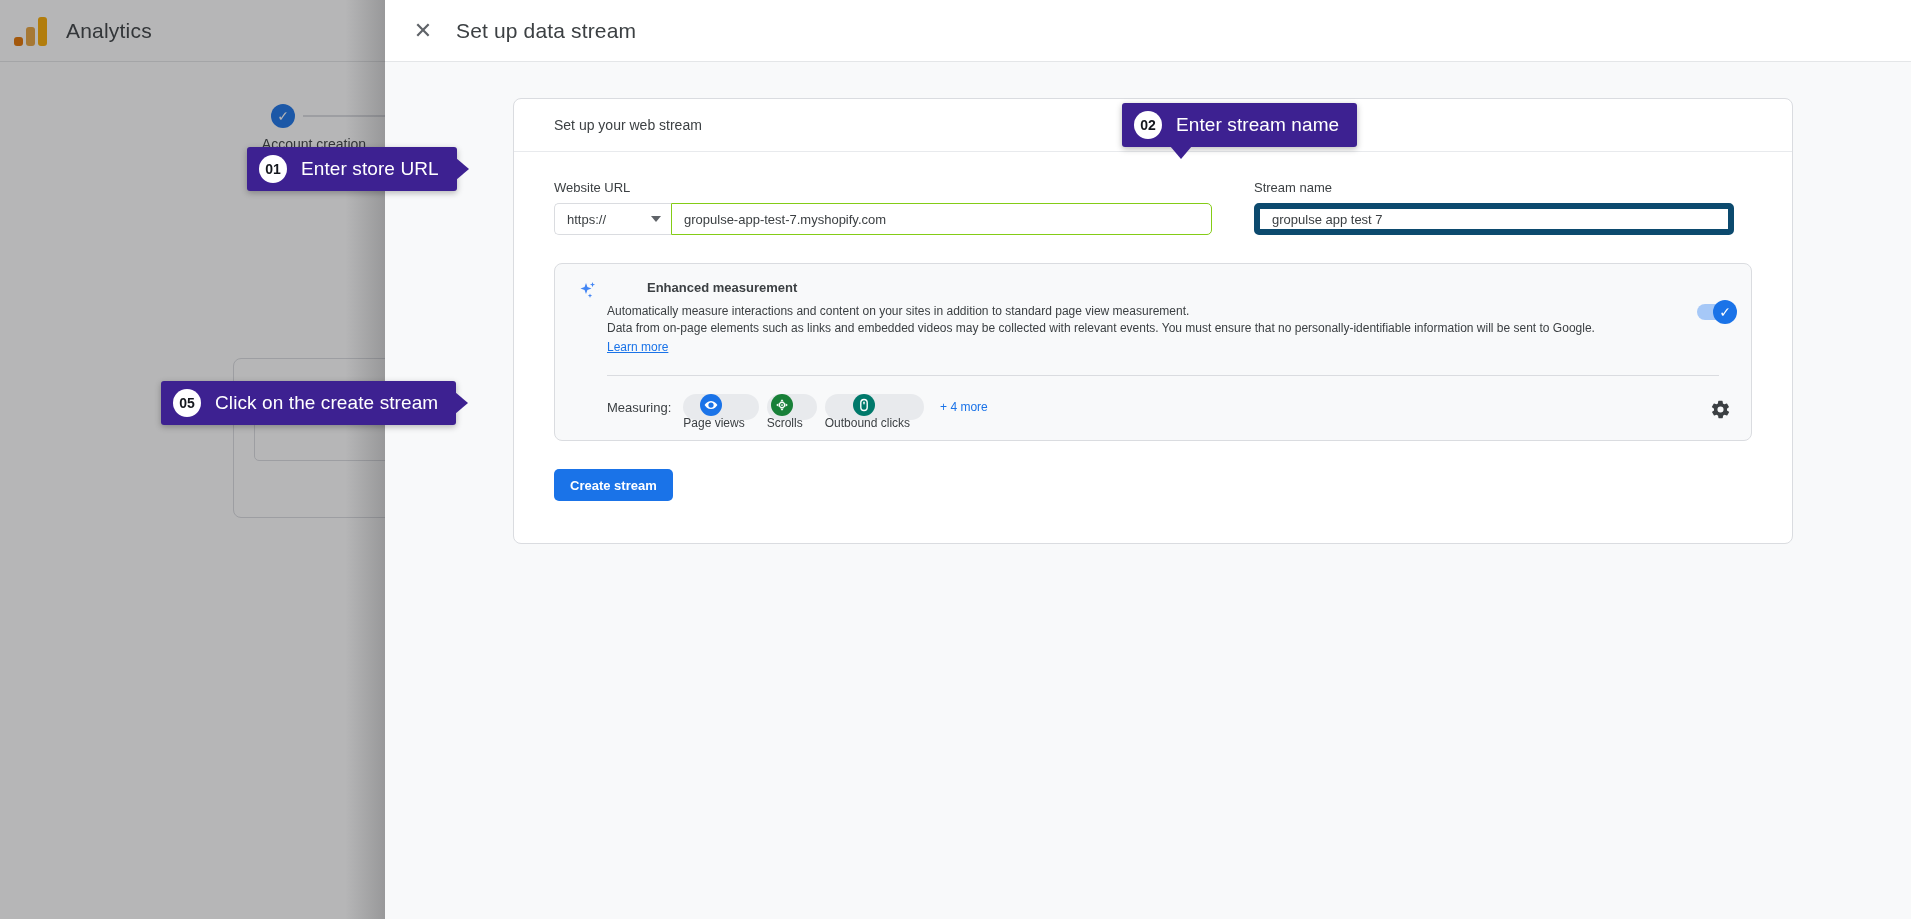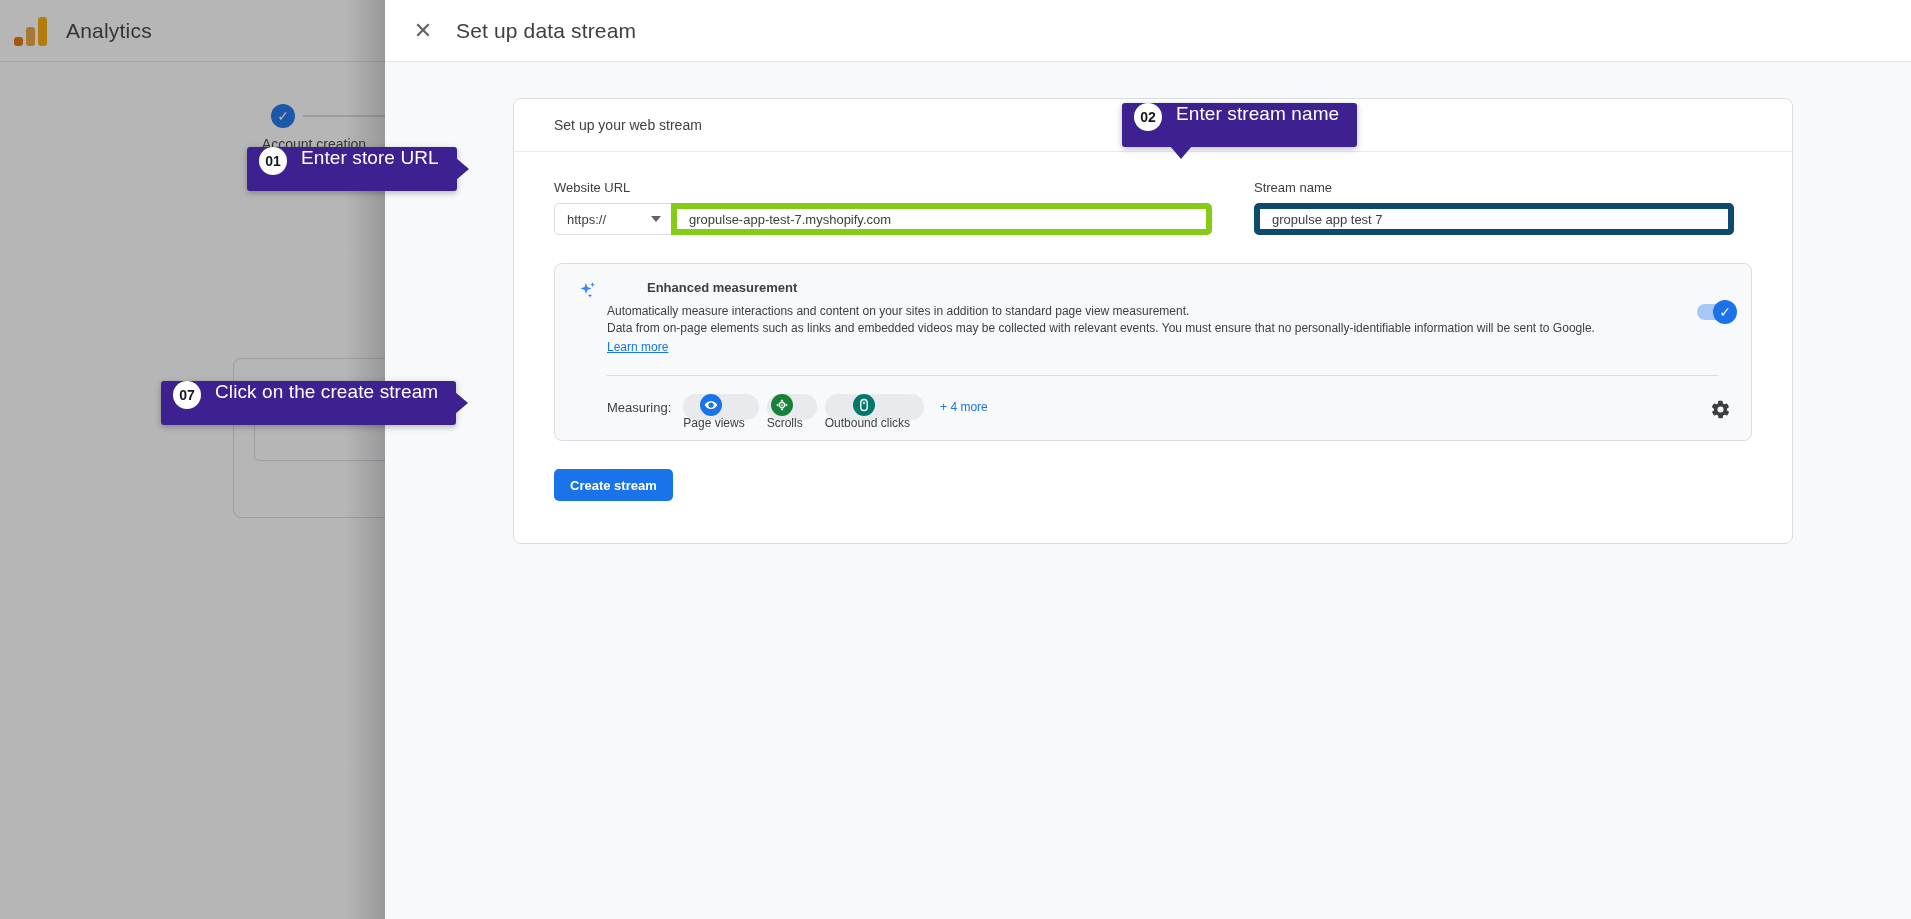--- a/index.html
+++ b/index.html
@@ -112,21 +112,21 @@
   .url-input-group { display: flex; height: 32px; }
   .scheme-select {
     width: 117px; border: 1px solid #dadce0; border-right: none;
     border-radius: 5px 0 0 5px; background: #fff;
     display: flex; align-items: center; justify-content: space-between;
     padding: 0 10px 0 12px; font-size: 13px; color: #3c4043; cursor: pointer;
   }
   .caret { width: 0; height: 0; border-left: 5px solid transparent;
     border-right: 5px solid transparent; border-top: 6px solid #5f6368; }
   .url-input {
-    flex: 1; border: 6px solid #84cc16; border-radius: 0 5px 5px 0;
+    flex: 1; border: 1px solid #84cc16; border-radius: 0 5px 5px 0;
     padding: 0 12px; font-size: 13px; color: #3c4043; background: #fff;
     font-family: "Liberation Sans", sans-serif; outline: none;
   }
   .name-input {
     width: 100%; height: 32px; border: 6px solid #0c4a6e; border-radius: 5px;
     padding: 0 12px; font-size: 13px; color: #3c4043; background: #fff;
     font-family: "Liberation Sans", sans-serif; outline: none;
   }
 
   
@@ -178,21 +178,21 @@
   .create-btn {
     margin-top: 28px; height: 32px; background: #1a73e8; color: #fff;
     border: none; border-radius: 5px; padding: 0 16px;
     font-size: 13px; font-weight: 700; cursor: pointer;
     font-family: "Liberation Sans", sans-serif;
   }
 
   
   .callout {
     position: absolute; background: #3d2191; color: #fff;
-    display: flex; align-items: flex-start; height: 44px; border-radius: 3px;
+    display: flex; align-items: center; height: 44px; border-radius: 3px;
     padding: 0 18px 0 12px; box-shadow: 0 2px 6px rgba(0,0,0,0.28);
     z-index: 40; white-space: nowrap;
   }
   .callout-num {
     width: 28px; height: 28px; border-radius: 50%; background: #fff;
     color: #14171c; font-size: 14px; font-weight: 700;
     display: flex; align-items: center; justify-content: center;
     margin-right: 14px; flex-shrink: 0;
   }
   .callout-text { font-size: 19px; letter-spacing: .1px; }
@@ -356,18 +356,18 @@
     <div class="callout-arrow-r"></div>
   </div>
 
   <div class="callout" id="c2">
     <div class="callout-num">02</div>
     <div class="callout-text">Enter stream name</div>
     <div class="callout-arrow-d"></div>
   </div>
 
   <div class="callout" id="c3">
-    <div class="callout-num">07</div>
+    <div class="callout-num">05</div>
     <div class="callout-text">Click on the create stream</div>
     <div class="callout-arrow-r"></div>
   </div>
 
 </div>
 
 </body></html>

